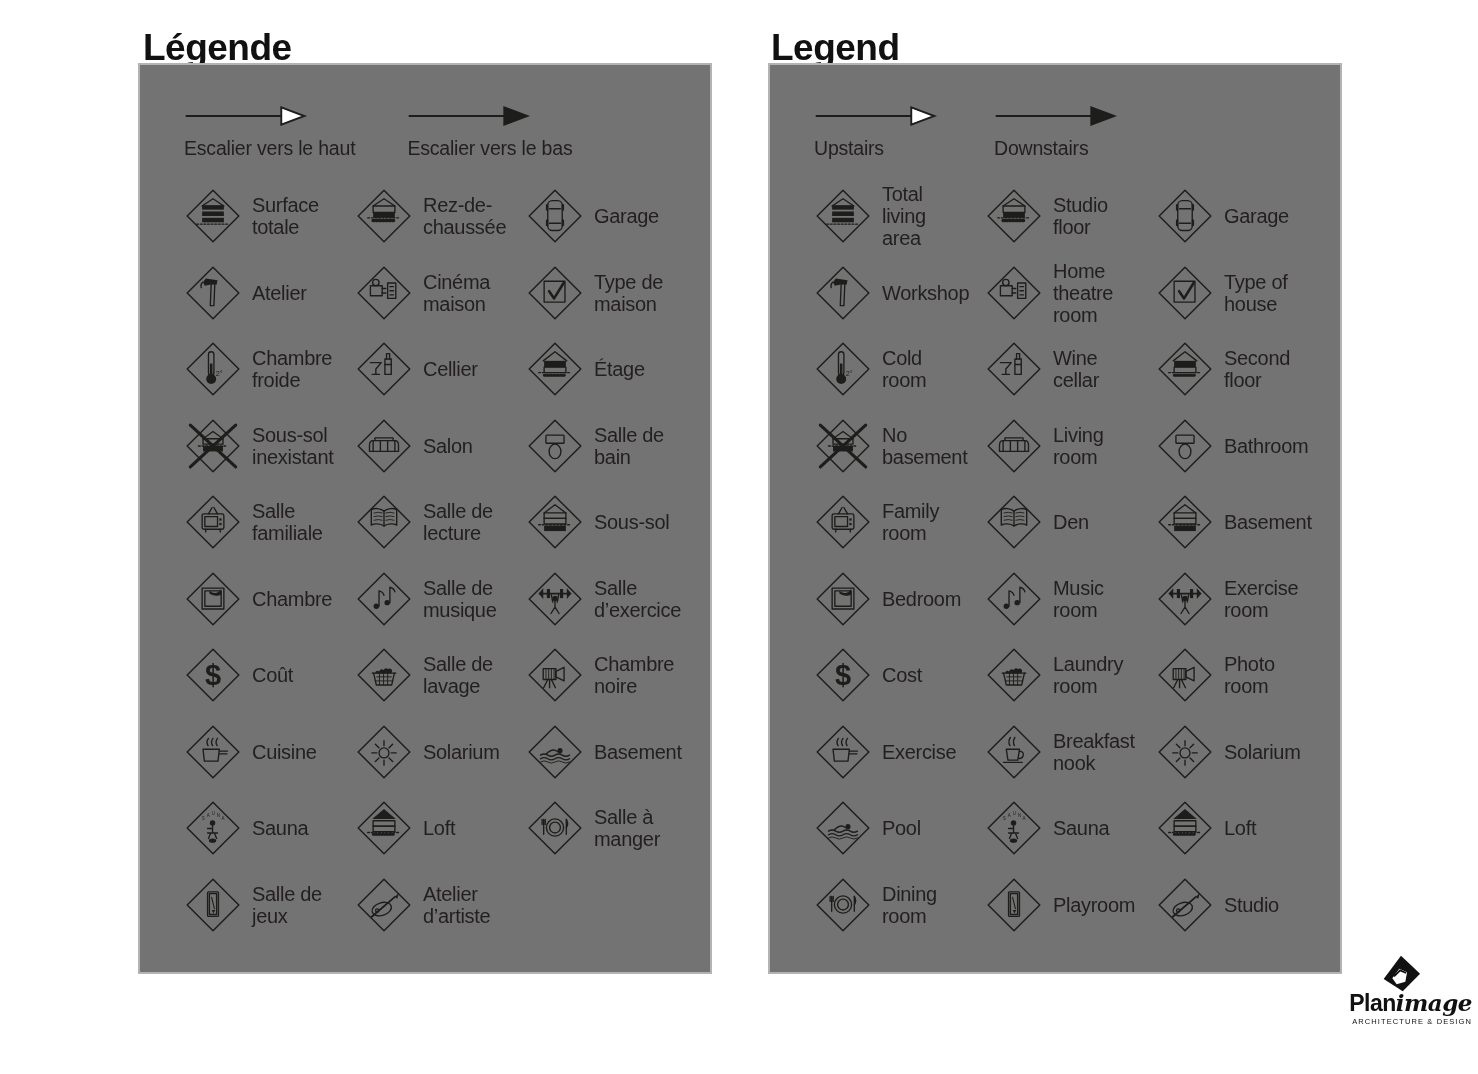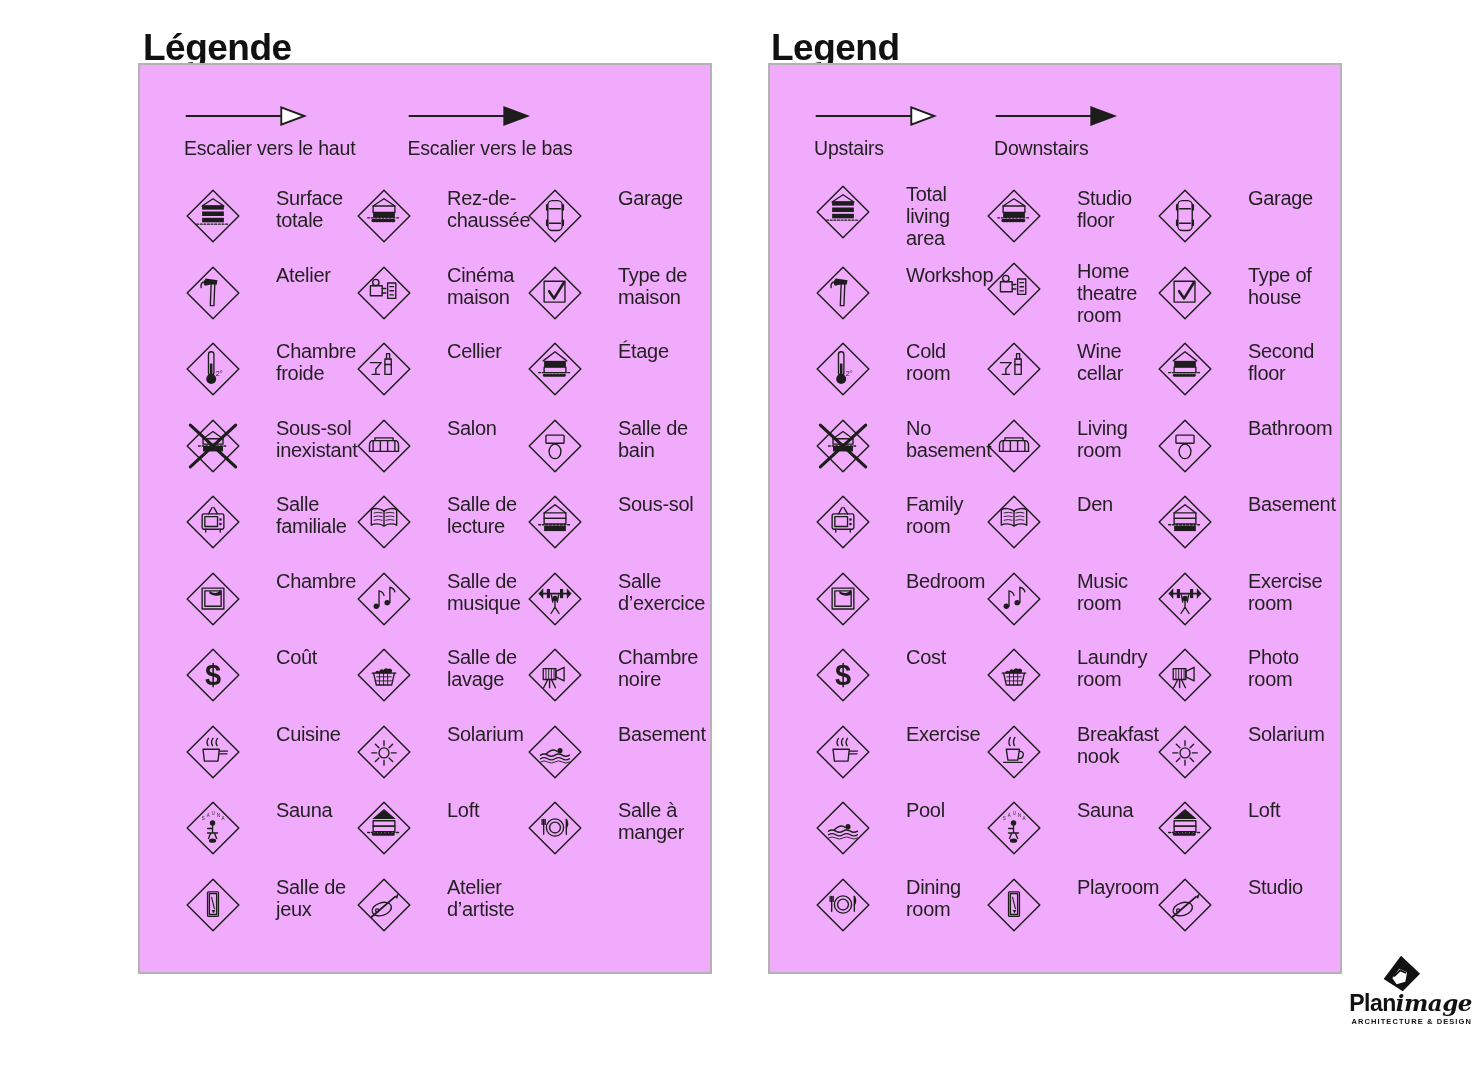--- a/index.html
+++ b/index.html
@@ -1,39 +1,39 @@
 <!DOCTYPE html>
 <html><head>
 <meta charset="utf-8">
 <style>
   html,body{margin:0;padding:0;background:#ffffff;}
   .canvas{position:relative;width:1478px;height:1034px;background:#ffffff;overflow:hidden;
           font-family:"Liberation Sans",sans-serif;color:#231f20;}
   .panel-title{position:absolute;top:2px;font-size:37px;font-weight:bold;letter-spacing:-0.5px;color:#111;}
   #title-fr{left:143px;}
   #title-en{left:771px;}
-  .panel{position:absolute;top:63px;width:574px;height:911px;background:#f0abfc;
+  .panel{position:absolute;top:63px;width:574px;height:911px;background:#737373;
          border:2px solid #b3b3b3;box-sizing:border-box;padding:38px 0 0 44px;}
   #panel-fr{left:138px;}
   #panel-en{left:768px;}
   .arrows{display:flex;align-items:flex-start;}
   .ag{margin-right:52px;}
   .arrow{width:128px;height:26px;display:block;stroke:#1d1d1b;fill:none;}
   .alabel{margin-top:8px;font-size:19.5px;letter-spacing:-0.2px;white-space:nowrap;}
   .grid{margin-top:18px;display:grid;grid-template-columns:171px 171px 185px;grid-auto-rows:76.5px;align-items:center;}
-  .cell{display:flex;gap:24px;}
+  .cell{display:flex;align-items:center;}
   .sym{width:58px;height:58px;flex:0 0 auto;stroke:#1d1d1b;fill:none;stroke-width:1.5;
        stroke-linecap:round;stroke-linejoin:round;}
   .lbl{margin-left:10px;font-size:20px;line-height:1.1;letter-spacing:-0.3px;white-space:pre-line;}
   .logo{position:absolute;right:6px;bottom:8px;width:142px;text-align:right;color:#111;}
   .logo-mark{width:52px;height:44px;display:block;margin:0 auto -4px auto;}
   .logo-text{font-size:23px;line-height:1;}
   .logo-text .lb{font-weight:bold;letter-spacing:-0.5px;}
   .logo-text .li{font-style:italic;font-weight:bold;letter-spacing:-0.5px;font-family:"DejaVu Serif",serif;}
-  .logo-tag{font-size:7.5px;letter-spacing:1.1px;margin-top:2px;font-weight:bold;}
+  .logo-tag{font-size:7.5px;letter-spacing:1.1px;margin-top:2px;}
   .defs{position:absolute;width:0;height:0;}
 </style>
 </head>
 <body>
 
 <svg class="defs" aria-hidden="true" xmlns="http://www.w3.org/2000/svg">
   <defs>
     <symbol id="ic-total-area" viewBox="0 0 64 64">
       <path d="M20 21 L32 13 L44 21"></path>
       <rect x="20" y="20" width="24" height="5" fill="#1d1d1b" stroke="none"></rect>

